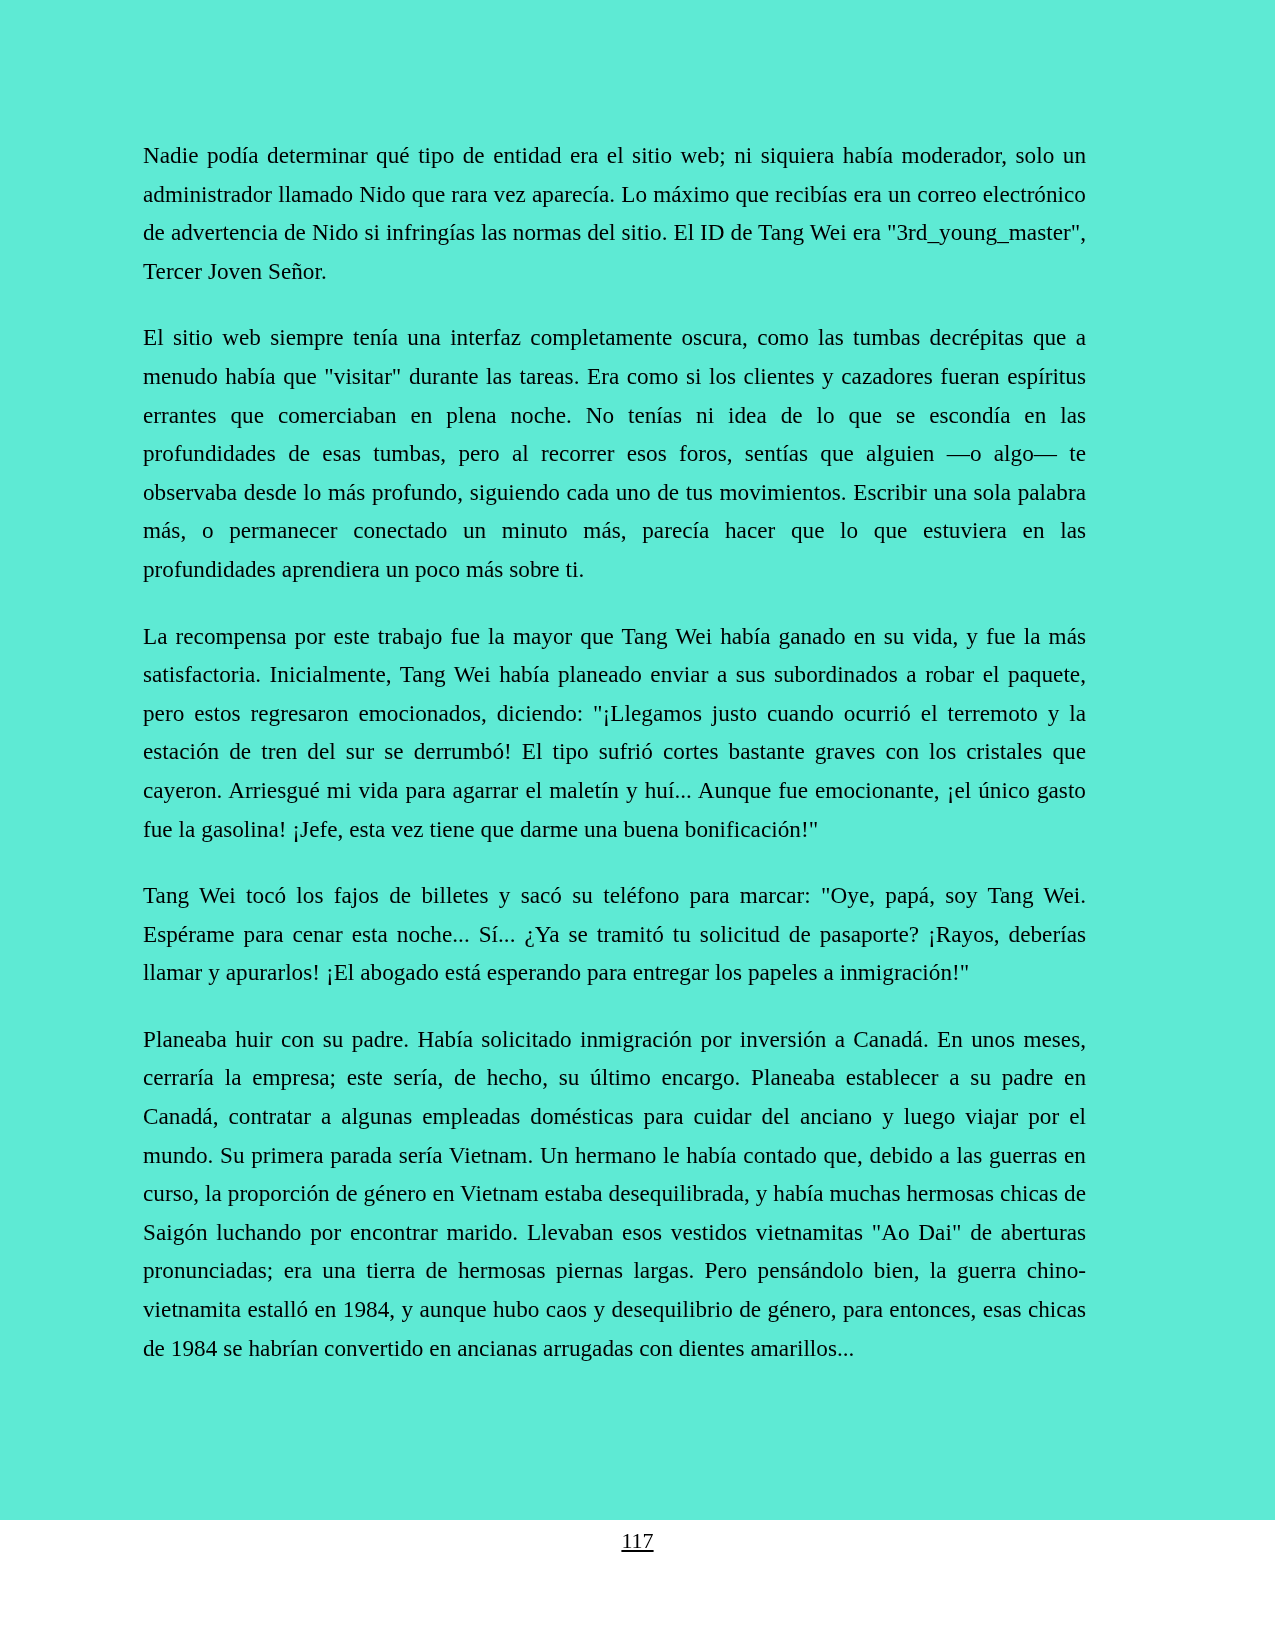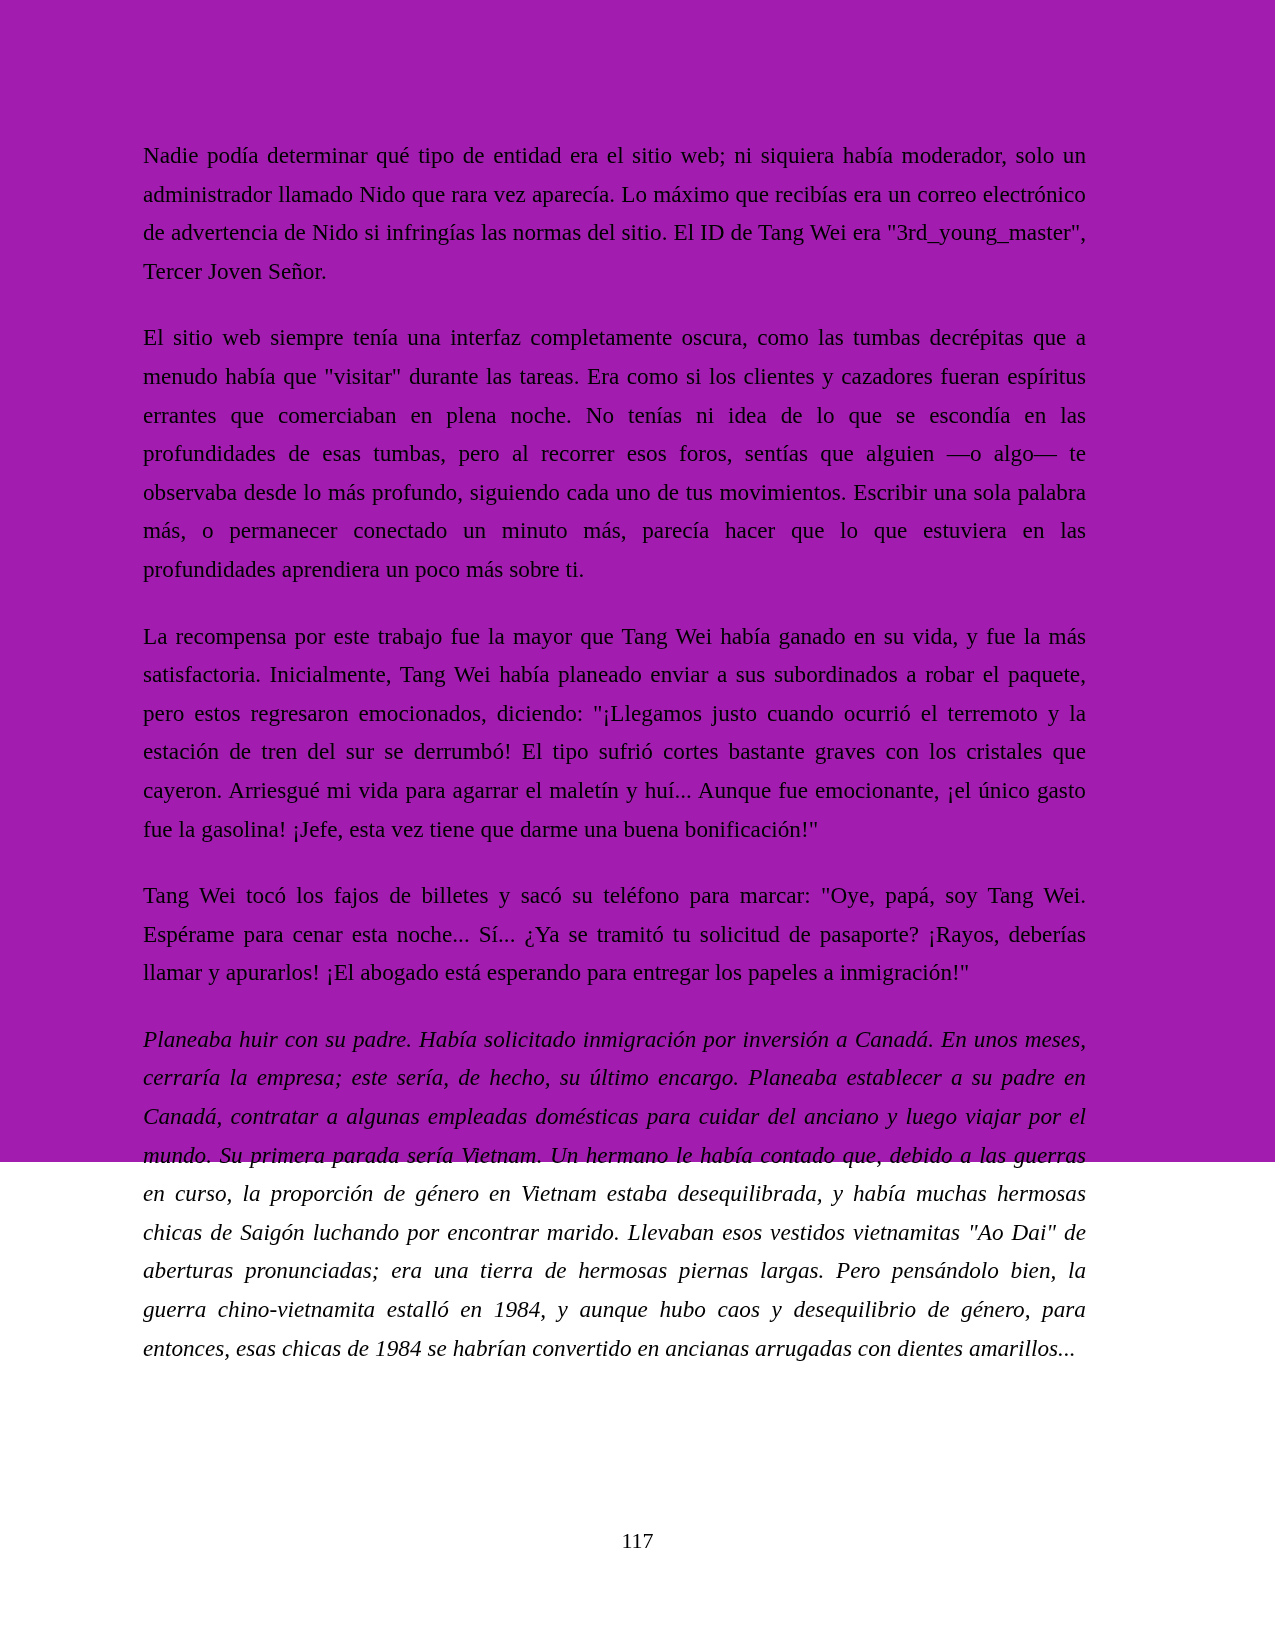--- a/index.html
+++ b/index.html
@@ -11,22 +11,22 @@
     width: 1275px;
     height: 1650px;
     font-family: "Liberation Serif", "DejaVu Serif", serif;
     color: #000000;
     position: relative;
     overflow: hidden;
   }
   .page {
     position: relative;
     width: 1275px;
-    height: 1162px;
-    background: #a21caf;
+    height: 1520px;
+    background: #5eead4;
     box-sizing: border-box;
   }
   .content {
     position: absolute;
     left: 143px;
     top: 136px;
     width: 943px;
   }
   .para {
     margin: 0 0 28px 0;
@@ -34,31 +34,31 @@
     line-height: 38.6px;
     text-align: justify;
     text-justify: inter-word;
     letter-spacing: 0.02px;
     word-spacing: 0.1px;
     -webkit-hyphens: none;
     hyphens: none;
   }
   .para:last-child {
     margin-bottom: 0;
-    font-style: italic;
   }
   .page-number {
     position: absolute;
     left: 0;
     top: 1528px;
     width: 1275px;
     text-align: center;
     font-size: 22px;
     line-height: 26px;
     font-family: "Liberation Serif", "DejaVu Serif", serif;
+    text-decoration: underline;
   }
 </style>
 </head>
 <body>
 
 <div class="page">
 
   <div class="content">
     <p class="para">Nadie podía determinar qué tipo de entidad era el sitio web; ni siquiera había moderador, solo un administrador llamado Nido que rara vez aparecía. Lo máximo que recibías era un correo electrónico de advertencia de Nido si infringías las normas del sitio. El ID de Tang Wei era "3rd_young_master", Tercer Joven Señor.</p>
     <p class="para">El sitio web siempre tenía una interfaz completamente oscura, como las tumbas decrépitas que a menudo había que "visitar" durante las tareas. Era como si los clientes y cazadores fueran espíritus errantes que comerciaban en plena noche. No tenías ni idea de lo que se escondía en las profundidades de esas tumbas, pero al recorrer esos foros, sentías que alguien —o algo— te observaba desde lo más profundo, siguiendo cada uno de tus movimientos. Escribir una sola palabra más, o permanecer conectado un minuto más, parecía hacer que lo que estuviera en las profundidades aprendiera un poco más sobre ti.</p>

